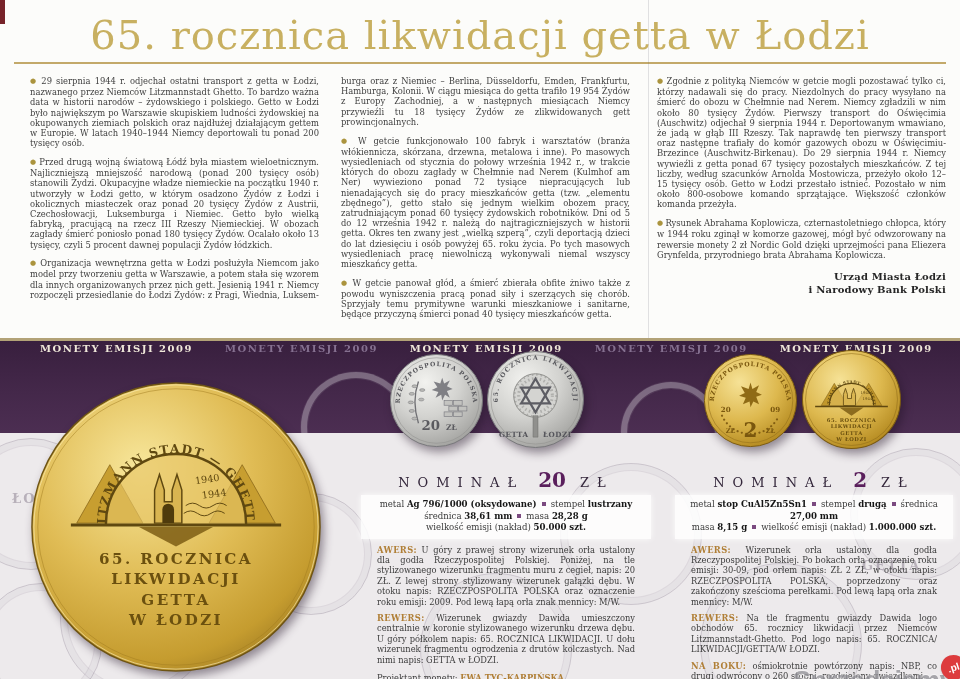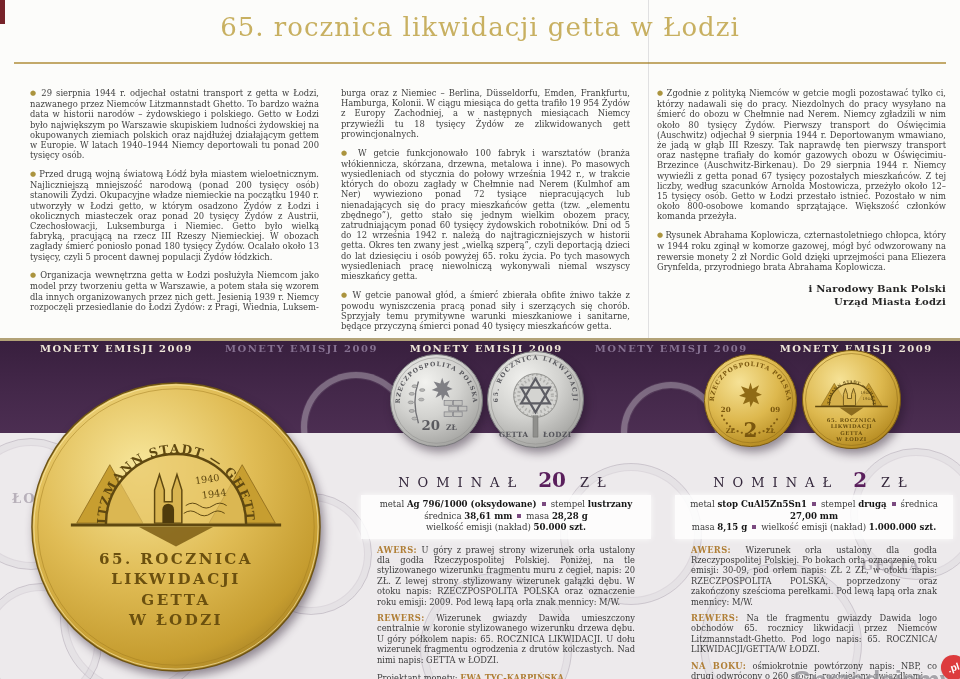--- a/index.html
+++ b/index.html
@@ -1,25 +1,25 @@
 <!DOCTYPE html>
 <html><head>
 <meta charset="utf-8">
 <style>
   html,body{margin:0;padding:0;background:#888;}
   .page{position:relative;width:960px;height:679px;background:#fcfcfa;overflow:hidden;
         font-family:"DejaVu Serif",serif;}
   
   .artifact-red{position:absolute;left:0;top:0;width:5px;height:24px;background:#772329;}
   .page-title{position:absolute;top:12px;left:0;width:100%;text-align:center;
-      font-size:26px;color:#c8b061;letter-spacing:1px;font-weight:400;}
+      font-size:40px;color:#c8b061;letter-spacing:1px;font-weight:400;}
   .title-rule{position:absolute;top:62px;left:14px;width:932px;height:2px;background:#c3a96a;}
   .fold-line{position:absolute;left:648px;top:0;width:1px;height:338px;background:rgba(100,100,110,.18);}
   .article-col{position:absolute;top:76px;width:289px;height:262px;overflow:hidden;
-      font-size:8.4px;line-height:10.2px;text-align:justify;color:#3e3e3e;margin-top:12px;}
+      font-size:8.4px;line-height:10.2px;text-align:justify;color:#3e3e3e;}
   .c1{left:30px}.c2{left:341px}.c3{left:657px}
   .para{margin:0 0 8.5px 0;}
   .para.bulleted::before{content:"● ";color:#ab943e;font-size:7px;position:relative;top:-1px;}
   .signature{margin-top:10px;text-align:right;font-weight:bold;font-size:10px;
       line-height:13px;color:#262626;letter-spacing:.2px;}
   
   .band{position:absolute;top:338px;left:0;width:960px;height:95px;box-sizing:border-box;
       border-top:3px solid #b2a277;
       background:linear-gradient(180deg,#381f3e 0%,#44284a 55%,#4c2e52 100%);}
   .ribbon-row{display:flex;justify-content:space-between;align-items:center;
@@ -66,33 +66,33 @@
 <div class="page">
 
   <div class="artifact-red"></div>
   <div class="page-title">65. rocznica likwidacji getta w Łodzi</div>
   <div class="title-rule"></div>
   <div class="fold-line"></div>
 
   <div class="article-col c1">
     <p class="para bulleted">29 sierpnia 1944 r. odjechał ostatni transport z getta w Łodzi, nazwanego przez Niemców Litzmannstadt Ghetto. To bardzo ważna data w historii narodów – żydowskiego i polskiego. Getto w Łodzi było największym po Warszawie skupiskiem ludności żydowskiej na okupowanych ziemiach polskich oraz najdłużej działającym gettem w Europie. W latach 1940–1944 Niemcy deportowali tu ponad 200 tysięcy osób.</p>
     <p class="para bulleted">Przed drugą wojną światową Łódź była miastem wieloetnicznym. Najliczniejszą mniejszość narodową (ponad 200 tysięcy osób) stanowili Żydzi. Okupacyjne władze niemieckie na początku 1940 r. utworzyły w Łodzi getto, w którym osadzono Żydów z Łodzi i okolicznych miasteczek oraz ponad 20 tysięcy Żydów z Austrii, Czechosłowacji, Luksemburga i Niemiec. Getto było wielką fabryką, pracującą na rzecz III Rzeszy Niemieckiej. W obozach zagłady śmierć poniosło ponad 180 tysięcy Żydów. Ocalało około 13 tysięcy, czyli 5 procent dawnej populacji Żydów łódzkich.</p>
-    <p class="para bulleted">Organizacja wewnętrzna getta w Łodzi posłużyła Niemcom jako model przy tworzeniu getta w Warszawie, a potem stała się wzorem dla innych organizowanych przez nich gett. Jesienią 1939 r. Niemcy rozpoczęli przesiedlanie do Łodzi Żydów: z Pragi, Wiednia, Luksem-</p>
+    <p class="para bulleted">Organizacja wewnętrzna getta w Łodzi posłużyła Niemcom jako model przy tworzeniu getta w Warszawie, a potem stała się wzorem dla innych organizowanych przez nich gett. Jesienią 1941 r. Niemcy rozpoczęli przesiedlanie do Łodzi Żydów: z Pragi, Wiednia, Luksem-</p>
   </div>
   <div class="article-col c2">
     <p class="para">burga oraz z Niemiec – Berlina, Düsseldorfu, Emden, Frankfurtu, Hamburga, Kolonii. W ciągu miesiąca do getta trafiło 19 954 Żydów z Europy Zachodniej, a w następnych miesiącach Niemcy przywieźli tu 18 tysięcy Żydów ze zlikwidowanych gett prowincjonalnych.</p>
     <p class="para bulleted">W getcie funkcjonowało 100 fabryk i warsztatów (branża włókiennicza, skórzana, drzewna, metalowa i inne). Po masowych wysiedleniach od stycznia do połowy września 1942 r., w trakcie których do obozu zagłady w Chełmnie nad Nerem (Kulmhof am Ner) wywieziono ponad 72 tysiące niepracujących lub nienadających się do pracy mieszkańców getta (tzw. „elementu zbędnego”), getto stało się jednym wielkim obozem pracy, zatrudniającym ponad 60 tysięcy żydowskich robotników. Dni od 5 do 12 września 1942 r. należą do najtragiczniejszych w historii getta. Okres ten zwany jest „wielką szperą”, czyli deportacją dzieci do lat dziesięciu i osób powyżej 65. roku życia. Po tych masowych wysiedleniach pracę niewolniczą wykonywali niemal wszyscy mieszkańcy getta.</p>
     <p class="para bulleted">W getcie panował głód, a śmierć zbierała obfite żniwo także z powodu wyniszczenia pracą ponad siły i szerzących się chorób. Sprzyjały temu prymitywne warunki mieszkaniowe i sanitarne, będące przyczyną śmierci ponad 40 tysięcy mieszkańców getta.</p>
   </div>
   <div class="article-col c3">
     <p class="para bulleted">Zgodnie z polityką Niemców w getcie mogli pozostawać tylko ci, którzy nadawali się do pracy. Niezdolnych do pracy wysyłano na śmierć do obozu w Chełmnie nad Nerem. Niemcy zgładzili w nim około 80 tysięcy Żydów. Pierwszy transport do Oświęcimia (Auschwitz) odjechał 9 sierpnia 1944 r. Deportowanym wmawiano, że jadą w głąb III Rzeszy. Tak naprawdę ten pierwszy transport oraz następne trafiały do komór gazowych obozu w Oświęcimiu-Brzezince (Auschwitz-Birkenau). Do 29 sierpnia 1944 r. Niemcy wywieźli z getta ponad 67 tysięcy pozostałych mieszkańców. Z tej liczby, według szacunków Arnolda Mostowicza, przeżyło około 12–15 tysięcy osób. Getto w Łodzi przestało istnieć. Pozostało w nim około 800-osobowe komando sprzątające. Większość członków komanda przeżyła.</p>
     <p class="para bulleted">Rysunek Abrahama Koplowicza, czternastoletniego chłopca, który w 1944 roku zginął w komorze gazowej, mógł być odwzorowany na rewersie monety 2 zł Nordic Gold dzięki uprzejmości pana Eliezera Grynfelda, przyrodniego brata Abrahama Koplowicza.</p>
     <div class="signature">
+      <div>Urząd Miasta Łodzi</div>
       <div>i Narodowy Bank Polski</div>
-      <div>Urząd Miasta Łodzi</div>
     </div>
   </div>
 
   <div class="band">
     <div class="ribbon-row">
       <span>MONETY EMISJI 2009</span>
       <span class="dim">MONETY EMISJI 2009</span>
       <span>MONETY EMISJI 2009</span>
       <span class="dim">MONETY EMISJI 2009</span>
       <span>MONETY EMISJI 2009</span>

